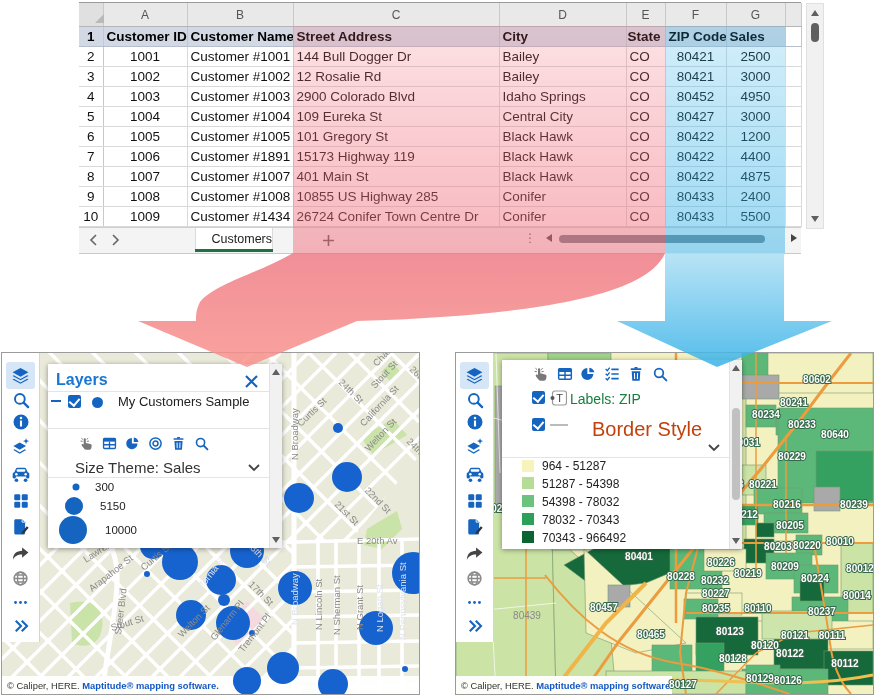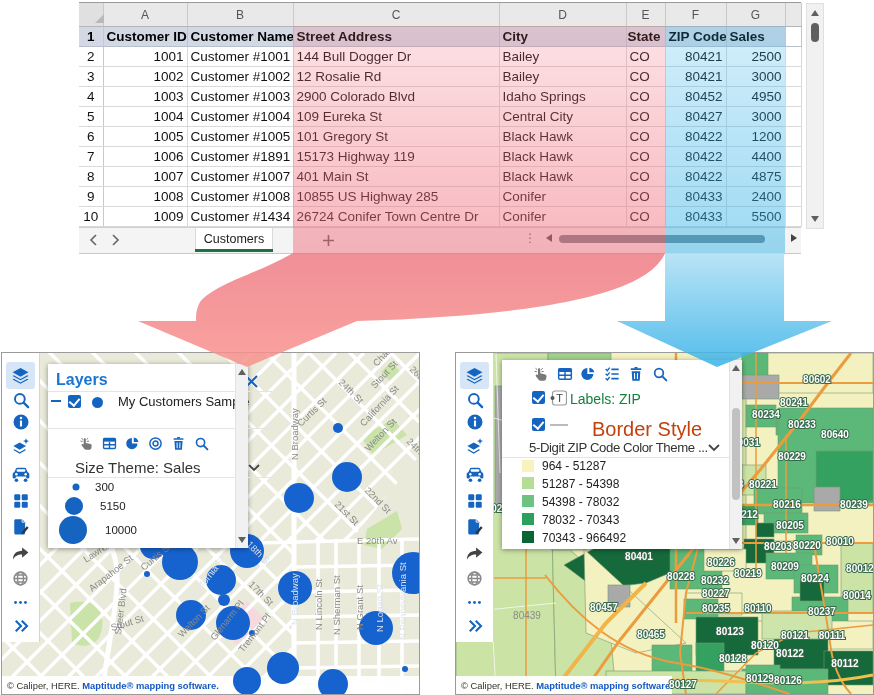--- a/index.html
+++ b/index.html
@@ -8,27 +8,27 @@
 .abs{position:absolute;}
 
 #sheet{left:79px;top:2px;width:722px;height:251px;border-top:1px solid #9a9a9a;}
 table.sh{border-collapse:collapse;table-layout:fixed;width:722px;}
 table.sh td{overflow:hidden;white-space:nowrap;font-size:13.5px;color:#111;
   border-right:1px solid #d9d9d9;border-bottom:1px solid #d9d9d9;padding:0 3px;}
 tr.letters td{height:23px;background:#e9e9e9;color:#555;font-size:12px;text-align:center;
   border-right:1px solid #c9c9c9;border-bottom:1px solid #b5b5b5;}
 tr.hdr td{height:19px;background:#d2d9e4;font-weight:bold;color:#000;border-right:1px solid #bfc6d1;border-bottom:1px solid #b7bfcc;}
 tr.data td{height:19px;background:#fff;}
-td.num{text-align:right;margin-top:27px;}
+td.num{text-align:center;margin-top:27px;}
 td.rn{background:#e9e9e9;color:#555;font-size:12px;text-align:center;
   border-right:1px solid #c9c9c9 !important;}
 
 #tabbar{left:79px;top:227px;width:722px;height:25px;background:#f4f4f4;border-top:1px solid #cfcfcf;border-bottom:1px solid #c9c9c9;font-size:13px;color:#444;}
 #tab-cust{left:116px;top:0;width:76px;height:23px;background:#fff;border-left:1px solid #dadada;border-right:1px solid #dadada;
- text-align:center;line-height:23px;color:#222;font-size:12.5px;}
+ text-align:right;line-height:23px;color:#222;font-size:12.5px;}
 #tab-green{left:116px;top:21px;width:78px;height:3px;background:#1e7145;}
 
 #vsb{left:806px;top:3px;width:16px;height:224px;background:#f1f1f1;border:1px solid #e0e0e0;}
 #vsb .thumb{position:absolute;left:4px;top:19px;width:8px;height:19px;background:#5f5f5f;border-radius:4px;}
 
 #ovl-red{left:293px;top:26px;width:372px;height:227px;background:linear-gradient(rgba(240,110,124,0.20),rgba(240,110,124,0.50));z-index:20;}
 #ovl-blue{left:665px;top:26px;width:120px;height:227px;background:linear-gradient(rgba(58,180,232,0.22),rgba(58,180,232,0.50));z-index:20;}
 
 .mapbox{top:352px;width:419px;height:343px;border:1px solid #9b9b9b;box-sizing:border-box;background:#e9ead9;}
 #lmap{left:1px;}
@@ -456,21 +456,21 @@
  <svg class="abs" style="left:10px;top:217px" width="17" height="17">
         <use href="#i-globe"></use>
       </svg>
  <svg class="abs" style="left:10px;top:241px" width="17" height="17">
         <use href="#i-dots"></use>
       </svg>
  <svg class="abs" style="left:10px;top:264px" width="18" height="18">
         <use href="#i-chev"></use>
       </svg>
 </div>
-<div class="abs panel" style="left:46px;top:11px;width:200px;height:184px;">
+<div class="abs panel" style="left:46px;top:11px;width:234px;height:184px;">
  <div class="abs" style="left:8px;top:7px;font-size:16px;font-weight:bold;color:#1976d2;">Layers</div>
  <svg class="abs" style="left:197px;top:11px" width="13" height="13">
         <path d="M1,1 L12,12 M12,1 L1,12" stroke="#1565c0" stroke-width="2.2"></path>
       </svg>
  <div class="abs hr" style="left:0;top:27px;width:224px;"></div>
  <div class="abs" style="left:3px;top:36px;width:10px;height:2px;background:#1565c0;"></div>
  <span class="ck abs" style="left:20px;top:31px;"></span>
  <div class="abs" style="left:44px;top:33px;width:11px;height:11px;border-radius:50%;background:#1565c0;"></div>
  <div class="abs" style="left:70px;top:30px;font-size:13px;color:#222;white-space:nowrap;">My Customers Sample</div>
  <div class="abs hr" style="left:0;top:64px;width:224px;"></div>
@@ -696,21 +696,20 @@
  <span class="ck abs" style="left:30px;top:31px;"></span>
  <svg class="abs" style="left:48px;top:30px" width="17" height="16">
   <rect x="2.5" y="1" width="14" height="14" rx="2.5" fill="#fff" stroke="#999" stroke-width="1.2"></rect>
   <text x="9.5" y="12" font-size="11" fill="#444" text-anchor="middle">T</text>
   <circle cx="2.5" cy="8" r="2" fill="#555"></circle>
  </svg>
  <div class="abs" style="left:68px;top:31px;font-size:14px;color:#15803d;">Labels: ZIP</div>
  <span class="ck abs" style="left:30px;top:58px;"></span>
  <div class="abs" style="left:48px;top:64px;width:18px;height:2px;background:#bbb;"></div>
  <div class="abs" style="left:70px;top:58px;font-size:20px;color:#c2410c;margin-left:20px;">Border Style</div>
- <div class="abs" style="left:27px;top:80px;font-size:13.2px;color:#333;white-space:nowrap;letter-spacing:-0.4px;">5-Digit ZIP Code Color Theme ...</div>
  <svg class="abs" style="left:206px;top:84px" width="12" height="8">
         <path d="M1,1 L6,6 L11,1" fill="none" stroke="#444" stroke-width="1.8"></path>
       </svg>
  <div class="abs hr" style="left:0;top:97px;width:227px;"></div>
  <svg class="abs" style="left:0;top:97px" width="227" height="92">
   <rect x="20" y="3" width="12" height="12" fill="#f6f3bd"></rect>
   <rect x="20" y="20" width="12" height="12" fill="#b5dd95"></rect>
   <rect x="20" y="38" width="12" height="12" fill="#6ec27f"></rect>
   <rect x="20" y="56" width="12" height="12" fill="#2aa05a"></rect>
   <rect x="20" y="74" width="12" height="12" fill="#0d6433"></rect>

